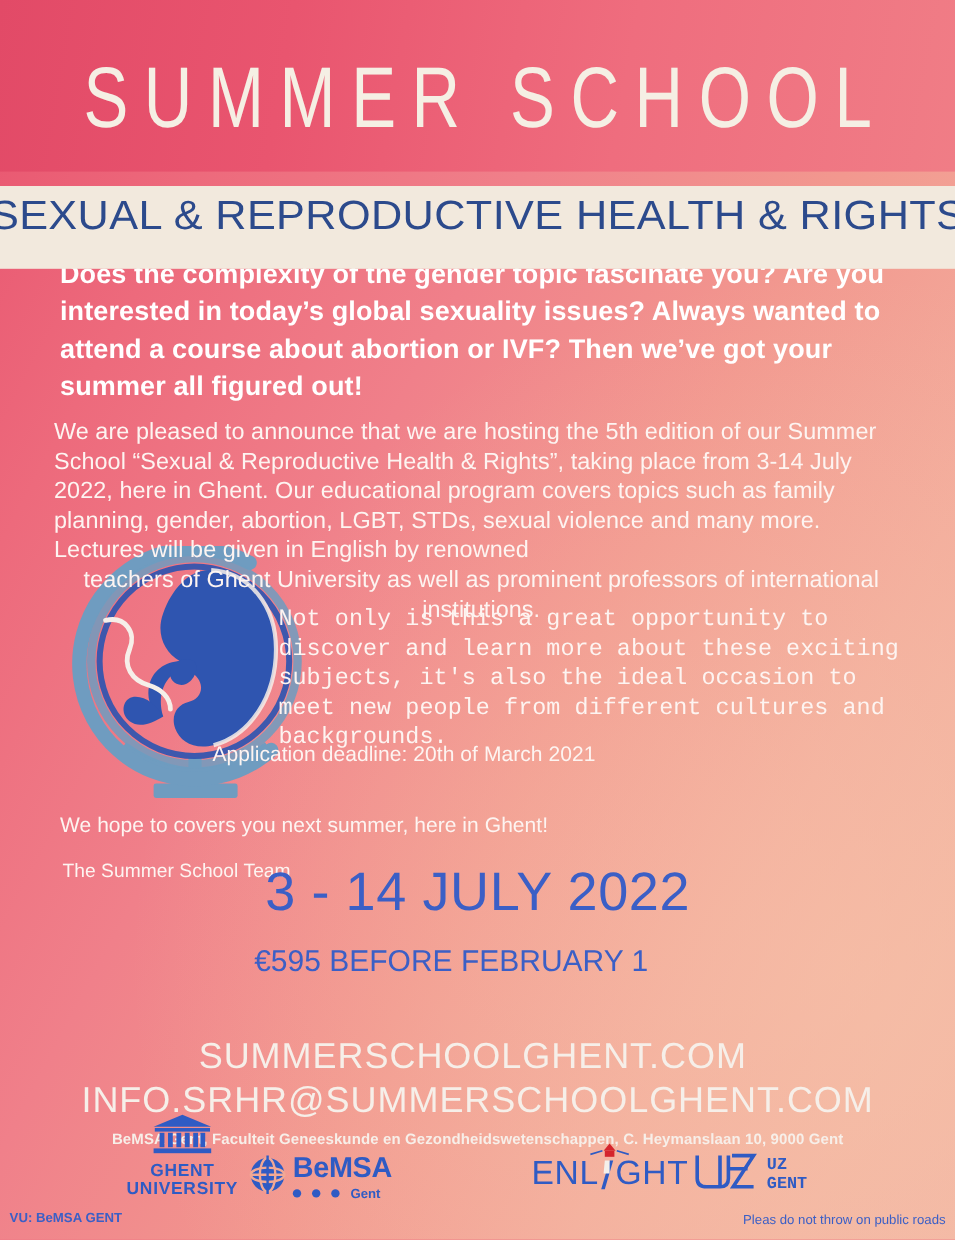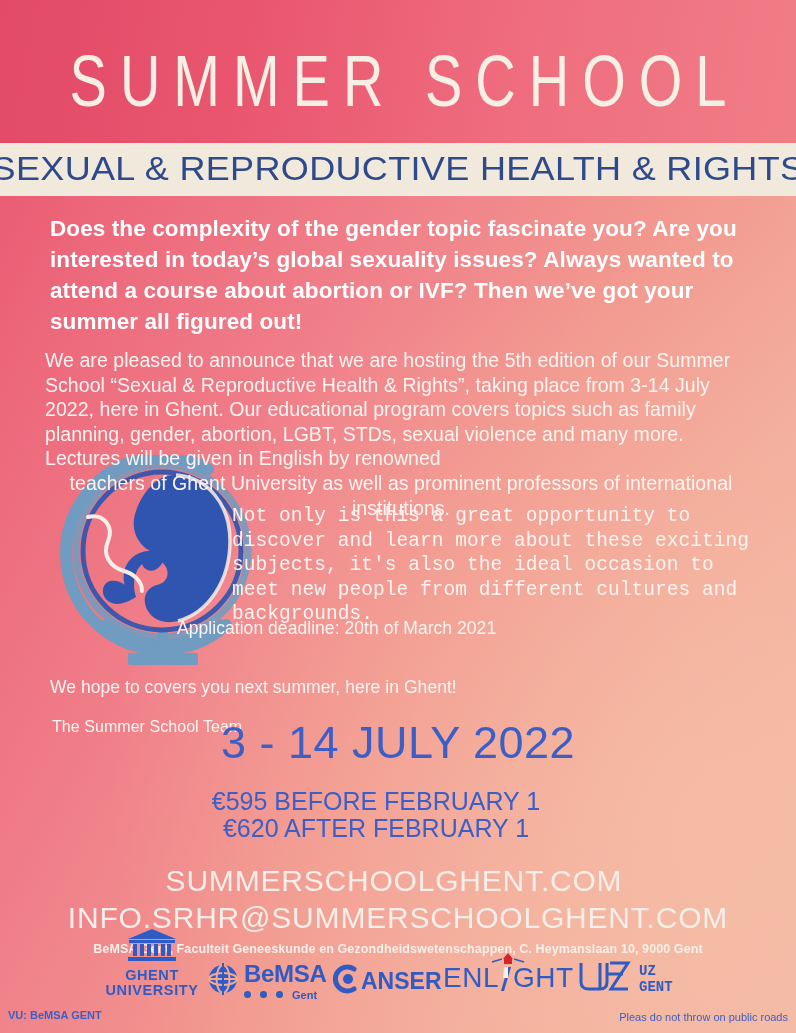--- a/index.html
+++ b/index.html
@@ -33,21 +33,21 @@
     background:linear-gradient(100deg,#e24a67 0%,#e9556f 30%,#ef6d7e 65%,#f07d86 100%);
   }
   .hdr-title{
     position:absolute;left:0;top:46px;width:796px;text-align:center;
     color:#f5efe4;font-size:56px;line-height:56px;font-weight:400;
     letter-spacing:13px;text-indent:13px;
     font-family:"Liberation Sans Narrow","Liberation Sans",sans-serif;
     transform:scaleY(1.28);transform-origin:center top;
   }
   .sub-band{
-    position:absolute;left:0;top:143px;width:796px;height:53px;z-index:4;
+    position:absolute;left:0;top:155px;width:796px;height:69px;z-index:4;
     background:#f2e9dd;
   }
   .sub-title{
     position:absolute;left:0;top:4px;width:796px;text-align:center;
     color:#2c4a8c;font-size:34px;line-height:42px;font-weight:400;
     letter-spacing:0.3px;
     font-family:"Liberation Sans Narrow","Liberation Sans",sans-serif;
     transform:scaleX(1.06);transform-origin:center;
   }
 
@@ -215,21 +215,20 @@
 
   <div class="layer para p3">
     <div style="margin-left:-13px;">Application deadline: 20th of March 2021</div>
   </div>
 
   <div class="layer para p4">We hope to covers you next summer, here in Ghent!</div>
   <div class="layer para p5">The Summer School Team</div>
 
   <div class="layer dates">3 - 14 JULY 2022</div>
   <div class="layer price price1">€595 BEFORE FEBRUARY 1</div>
-  <div class="layer price price2">€620 AFTER FEBRUARY 1</div>
 
   <div class="layer web">SUMMERSCHOOLGHENT.COM</div>
   <div class="layer mail">INFO.SRHR@SUMMERSCHOOLGHENT.COM</div>
   <div class="layer addr">BeMSA Gent, Faculteit Geneeskunde en Gezondheidswetenschappen, C. Heymanslaan 10, 9000 Gent</div>
 
   <div class="logos">
 
     <div class="logo logo-ugent">
       <span>
         <svg width="52" height="34" viewBox="0 0 52 34" xmlns="http://www.w3.org/2000/svg">
@@ -264,29 +263,20 @@
         <span class="bemsa-word">BeMSA</span>
         <span style="display:flex;gap:9px;margin-top:2px;align-items:center;">
           <span style="width:7px;height:7px;border-radius:50%;background:#2f5bc4;display:inline-block;"></span>
           <span style="width:7px;height:7px;border-radius:50%;background:#2f5bc4;display:inline-block;"></span>
           <span style="width:7px;height:7px;border-radius:50%;background:#2f5bc4;display:inline-block;"></span>
           <span class="bemsa-sub">Gent</span>
         </span>
       </div>
     </div>
 
-    <div class="logo logo-anser">
-      <span>
-        <svg width="30" height="30" viewBox="0 0 30 30" xmlns="http://www.w3.org/2000/svg">
-          <path d="M24 5 A12 12 0 1 0 24 25" fill="none" stroke="#2f5bc4" stroke-width="5" stroke-linecap="round"></path>
-          <circle cx="18" cy="15" r="5" fill="#2f5bc4"></circle>
-        </svg>
-      </span>
-      <span class="anser-word">ANSER</span>
-    </div>
 
     <div class="logo logo-enlight">
       <span style="position:absolute;left:48px;top:-12px;">
         <svg width="34" height="16" viewBox="0 0 34 16" xmlns="http://www.w3.org/2000/svg">
           <path d="M17 1 L22 7 L12 7 Z" fill="#d5242c"></path>
           <rect x="13" y="7" width="8" height="5" fill="#d5242c"></rect>
           <line x1="1" y1="10" x2="11" y2="7" stroke="#2f5bc4" stroke-width="1.4"></line>
           <line x1="33" y1="10" x2="23" y2="7" stroke="#2f5bc4" stroke-width="1.4"></line>
         </svg>
       </span>

